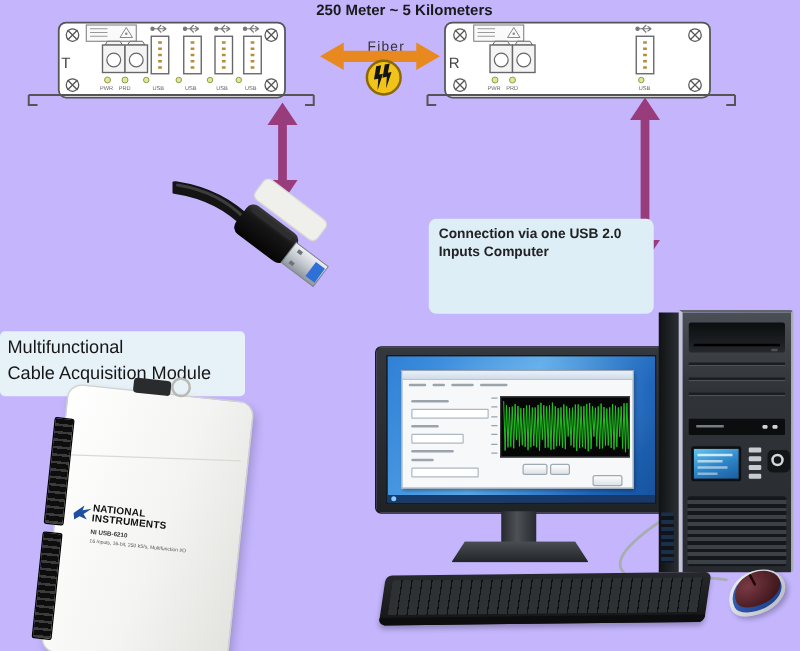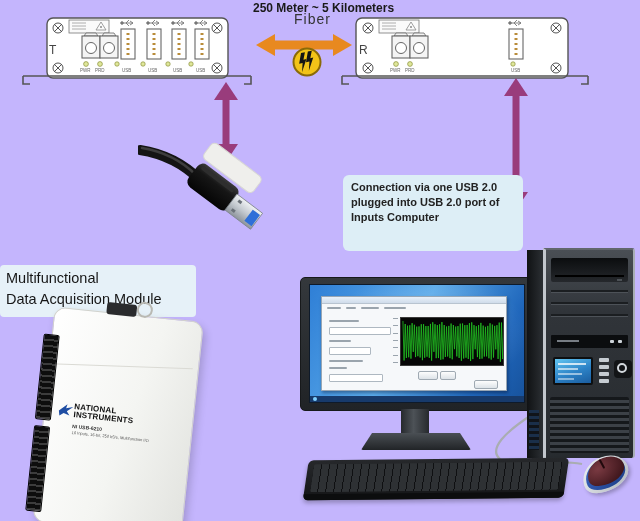--- a/index.html
+++ b/index.html
@@ -3,21 +3,21 @@
 <meta charset="utf-8">
 <style>
   html,body{margin:0;padding:0;background:#fff;}
   body{font-family:"Liberation Sans",sans-serif;color:#222;}
   #stage{position:relative;width:640px;height:521px;background:#c4b5fd;overflow:hidden;}
   .abs{position:absolute;}
   svg text{font-family:"Liberation Sans",sans-serif;}
 
   
   .distance-label{left:253px;top:1px;font-size:12px;font-weight:bold;color:#1a1a1a;}
-  .fiber-label{left:294px;top:11px;font-size:14px;color:#333;letter-spacing:1px;text-align:center;}
+  .fiber-label{left:294px;top:32px;font-size:11px;color:#333;letter-spacing:1px;text-align:center;}
 
   
   .note-box{background:#ddeef6;border-radius:6px;font-weight:bold;}
   .usb-note{left:343px;top:175px;width:164px;height:66px;padding:5px 8px;font-size:11px;line-height:15px;color:#222;}
   .daq-label{left:0px;top:265px;width:184px;height:46px;padding:3px 6px;font-size:14.5px;line-height:21px;color:#161616;background:#e6f1f8;border-radius:4px;}
 
   
   .monitor{left:300px;top:277px;width:232px;height:134px;background:linear-gradient(#34383c,#202326);border:1px solid #17191b;border-radius:5px;padding:6px 8px 9px;box-sizing:border-box;}
   .screen{position:relative;width:100%;height:100%;background:
       radial-gradient(ellipse at 55% 40%, rgba(255,255,255,.25), rgba(255,255,255,0) 60%),
@@ -321,27 +321,26 @@
     <g transform="translate(93,60) rotate(37)">
       <rect x="0" y="-10" width="32" height="20" fill="url(#metal)" stroke="#7d848b" stroke-width="0.8"></rect>
       <rect x="22" y="-7" width="9" height="14" fill="#2f6fd8"></rect>
       <rect x="5" y="-7" width="4" height="3" fill="#6b7279"></rect>
       <rect x="5" y="4" width="4" height="3" fill="#6b7279"></rect>
     </g>
   </svg>
 
   <div class="abs note-box usb-note">
     <div>Connection via one USB 2.0</div>
-    <div>plugged into USB 2.0 port of</div>
     <div>Inputs Computer</div>
   </div>
 
   <div class="abs daq-label">
     <div>Multifunctional</div>
-    <div>Data Acquisition Module</div>
+    <div>Cable Acquisition Module</div>
   </div>
 
   <div class="abs daq">
     <div class="inner">
       <div class="body"></div>
       <div class="topconn"></div>
       <div class="loop"></div>
       <div class="topband"></div>
       <div class="term t1"></div>
       <div class="term t2"></div>

